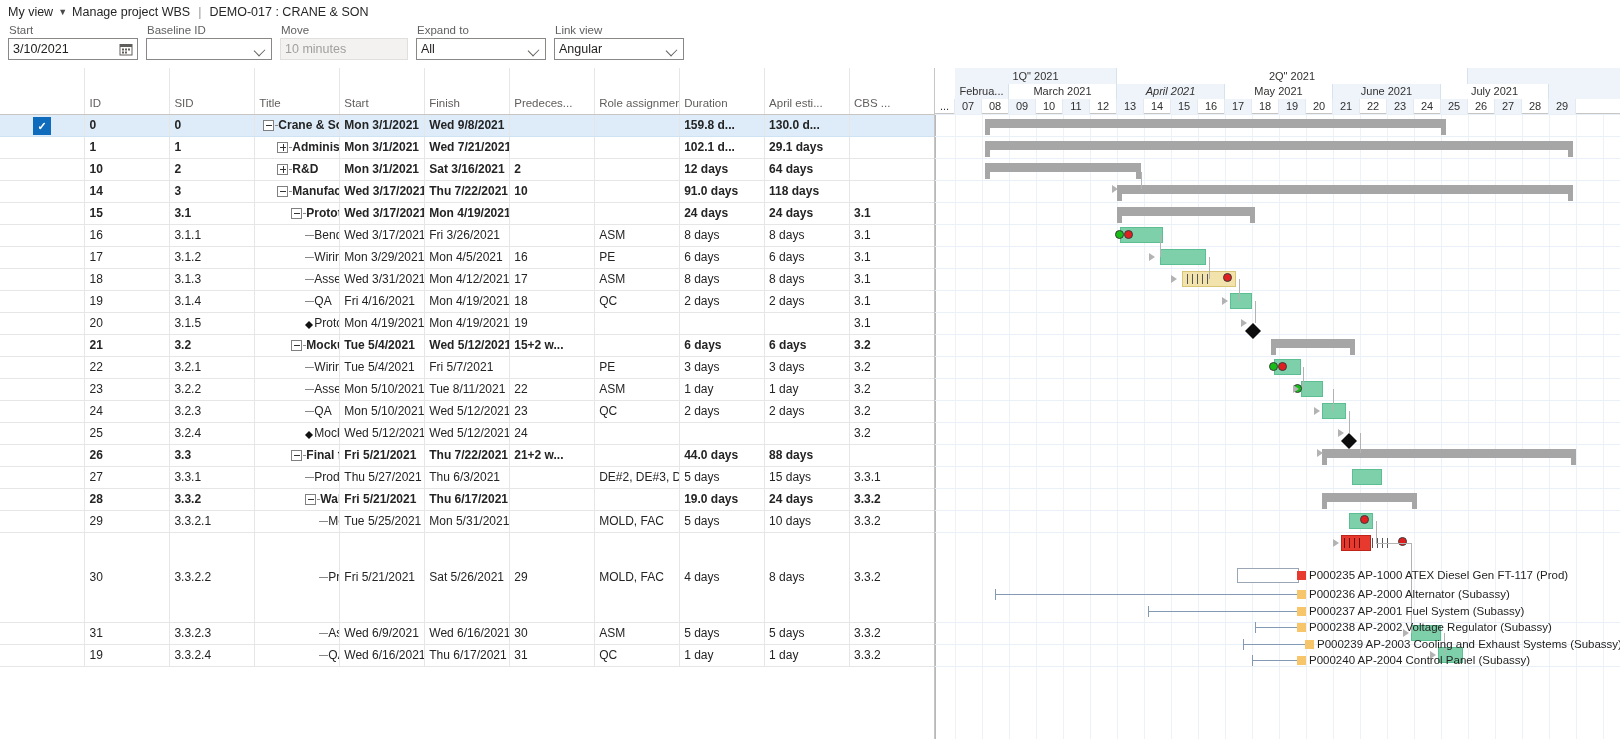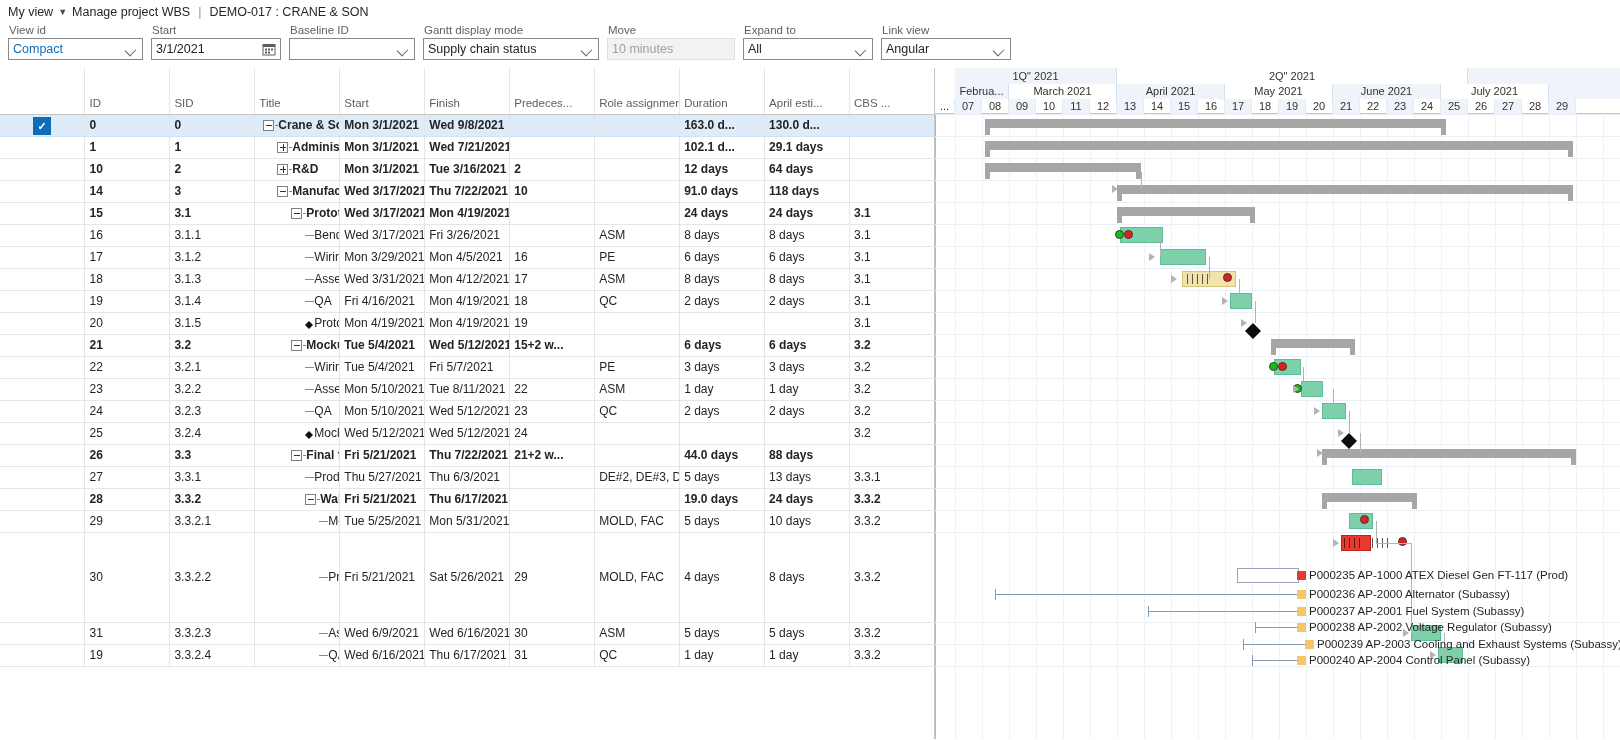--- a/index.html
+++ b/index.html
@@ -175,32 +175,25 @@
 <div id="breadcrumb-bar">
   <span>My view</span>
   <span class="chev">▼</span>
   <span>Manage project WBS</span>
   <span class="sep">|</span>
   <span>DEMO-017 : CRANE &amp; SON</span>
 </div>
 
 <div id="toolbar">
 
-  <div class="field" style="width:135px">
-    <span class="field-label">View id</span>
-    <div class="field-ctl accent">
-      <span class="val">Compact</span>
-      <span class="caret"></span>
-    </div>
-  </div>
 
   <div class="field" style="width:130px">
     <span class="field-label">Start</span>
     <div class="field-ctl">
-      <span class="val">3/1/2021</span>
+      <span class="val">3/10/2021</span>
       <span class="cal-ico">
         <svg width="14" height="14" viewBox="0 0 14 14">
           <rect x="1" y="2.5" width="12" height="10.5" fill="none" stroke="#605e5c" stroke-width="1"></rect>
           <rect x="1" y="2.5" width="12" height="2.5" fill="#605e5c"></rect>
           <rect x="3" y="6.5" width="2" height="2" fill="#605e5c"></rect>
           <rect x="6" y="6.5" width="2" height="2" fill="#605e5c"></rect>
           <rect x="9" y="6.5" width="2" height="2" fill="#605e5c"></rect>
           <rect x="3" y="9.5" width="2" height="2" fill="#605e5c"></rect>
           <rect x="6" y="9.5" width="2" height="2" fill="#605e5c"></rect>
         </svg>
@@ -209,27 +202,20 @@
   </div>
 
   <div class="field" style="width:126px">
     <span class="field-label">Baseline ID</span>
     <div class="field-ctl">
       <span class="val"></span>
       <span class="caret"></span>
     </div>
   </div>
 
-  <div class="field" style="width:176px">
-    <span class="field-label">Gantt display mode</span>
-    <div class="field-ctl">
-      <span class="val">Supply chain status</span>
-      <span class="caret"></span>
-    </div>
-  </div>
 
   <div class="field" style="width:128px">
     <span class="field-label">Move</span>
     <div class="field-ctl disabled">
       <span class="val">10 minutes</span>
     </div>
   </div>
 
   <div class="field" style="width:130px">
     <span class="field-label">Expand to</span>
@@ -279,21 +265,21 @@
                 <span style="display: inline-block; flex: 0 0 auto; width: 4px;"></span>
                 <span class="t-exp"></span>
                 <span class="t-line" style="width: 3px;"></span>
                 <span class="t-lbl">Crane &amp; Son</span>
               </div>
             </td>
             <td class="c-start">Mon 3/1/2021</td>
             <td class="c-finish">Wed 9/8/2021</td>
             <td class="c-pred"></td>
             <td class="c-role"></td>
-            <td class="c-dur">163.0 d...</td>
+            <td class="c-dur">159.8 d...</td>
             <td class="c-work">130.0 d...</td>
             <td class="c-cbs"></td>
           </tr>
           <tr class=" bold">
             <td class="c-chk"></td>
             <td class="c-id">1</td>
             <td class="c-sid">1</td>
             <td class="c-title">
               <div class="t-wrap">
                 <span style="display: inline-block; flex: 0 0 auto; width: 18px;"></span>
@@ -316,21 +302,21 @@
             <td class="c-sid">2</td>
             <td class="c-title">
               <div class="t-wrap">
                 <span style="display: inline-block; flex: 0 0 auto; width: 18px;"></span>
                 <span class="t-exp plus"></span>
                 <span class="t-line" style="width: 3px;"></span>
                 <span class="t-lbl">R&amp;D</span>
               </div>
             </td>
             <td class="c-start">Mon 3/1/2021</td>
-            <td class="c-finish">Tue 3/16/2021</td>
+            <td class="c-finish">Sat 3/16/2021</td>
             <td class="c-pred">2</td>
             <td class="c-role"></td>
             <td class="c-dur">12 days</td>
             <td class="c-work">64 days</td>
             <td class="c-cbs"></td>
           </tr>
           <tr class=" bold">
             <td class="c-chk"></td>
             <td class="c-id">14</td>
             <td class="c-sid">3</td>
@@ -590,21 +576,21 @@
                 <span style="display: inline-block; flex: 0 0 auto; width: 46px;"></span>
                 <span class="t-line"></span>
                 <span class="t-lbl">Production drawings</span>
               </div>
             </td>
             <td class="c-start">Thu 5/27/2021</td>
             <td class="c-finish">Thu 6/3/2021</td>
             <td class="c-pred"></td>
             <td class="c-role">DE#2, DE#3, DE</td>
             <td class="c-dur">5 days</td>
-            <td class="c-work">13 days</td>
+            <td class="c-work">15 days</td>
             <td class="c-cbs">3.3.1</td>
           </tr>
           <tr class=" bold">
             <td class="c-chk"></td>
             <td class="c-id">28</td>
             <td class="c-sid">3.3.2</td>
             <td class="c-title">
               <div class="t-wrap">
                 <span style="display: inline-block; flex: 0 0 auto; width: 46px;"></span>
                 <span class="t-exp"></span>
@@ -703,21 +689,21 @@
   <div id="gantt">
     <div id="gantt-head">
       <div class="tl-row q" id="tl-quarters">
           <div class="tl-cell alt" style="width: 162px; margin-left: 20px;">1Q" 2021</div>
           <div class="tl-cell" style="width: 351px;">2Q" 2021</div>
           <div class="tl-cell alt" style="width: 162px;"></div>
         </div>
       <div class="tl-row m" id="tl-months">
           <div class="tl-cell alt" style="width: 54px; margin-left: 20px;">Februa...</div>
           <div class="tl-cell" style="width: 108px;">March 2021</div>
-          <div class="tl-cell alt" style="width: 108px;">April 2021</div>
+          <div class="tl-cell alt" style="width: 108px; font-style: italic;">April 2021</div>
           <div class="tl-cell" style="width: 108px;">May 2021</div>
           <div class="tl-cell alt" style="width: 108px;">June 2021</div>
           <div class="tl-cell" style="width: 108px;">July 2021</div>
           <div class="tl-cell alt" style="width: 81px;"></div>
         </div>
       <div class="tl-row w" id="tl-weeks">
           <div class="tl-cell wk" style="width: 20px;">...</div>
           <div class="tl-cell wk alt">07</div>
           <div class="tl-cell wk">08</div>
           <div class="tl-cell wk alt">09</div>

